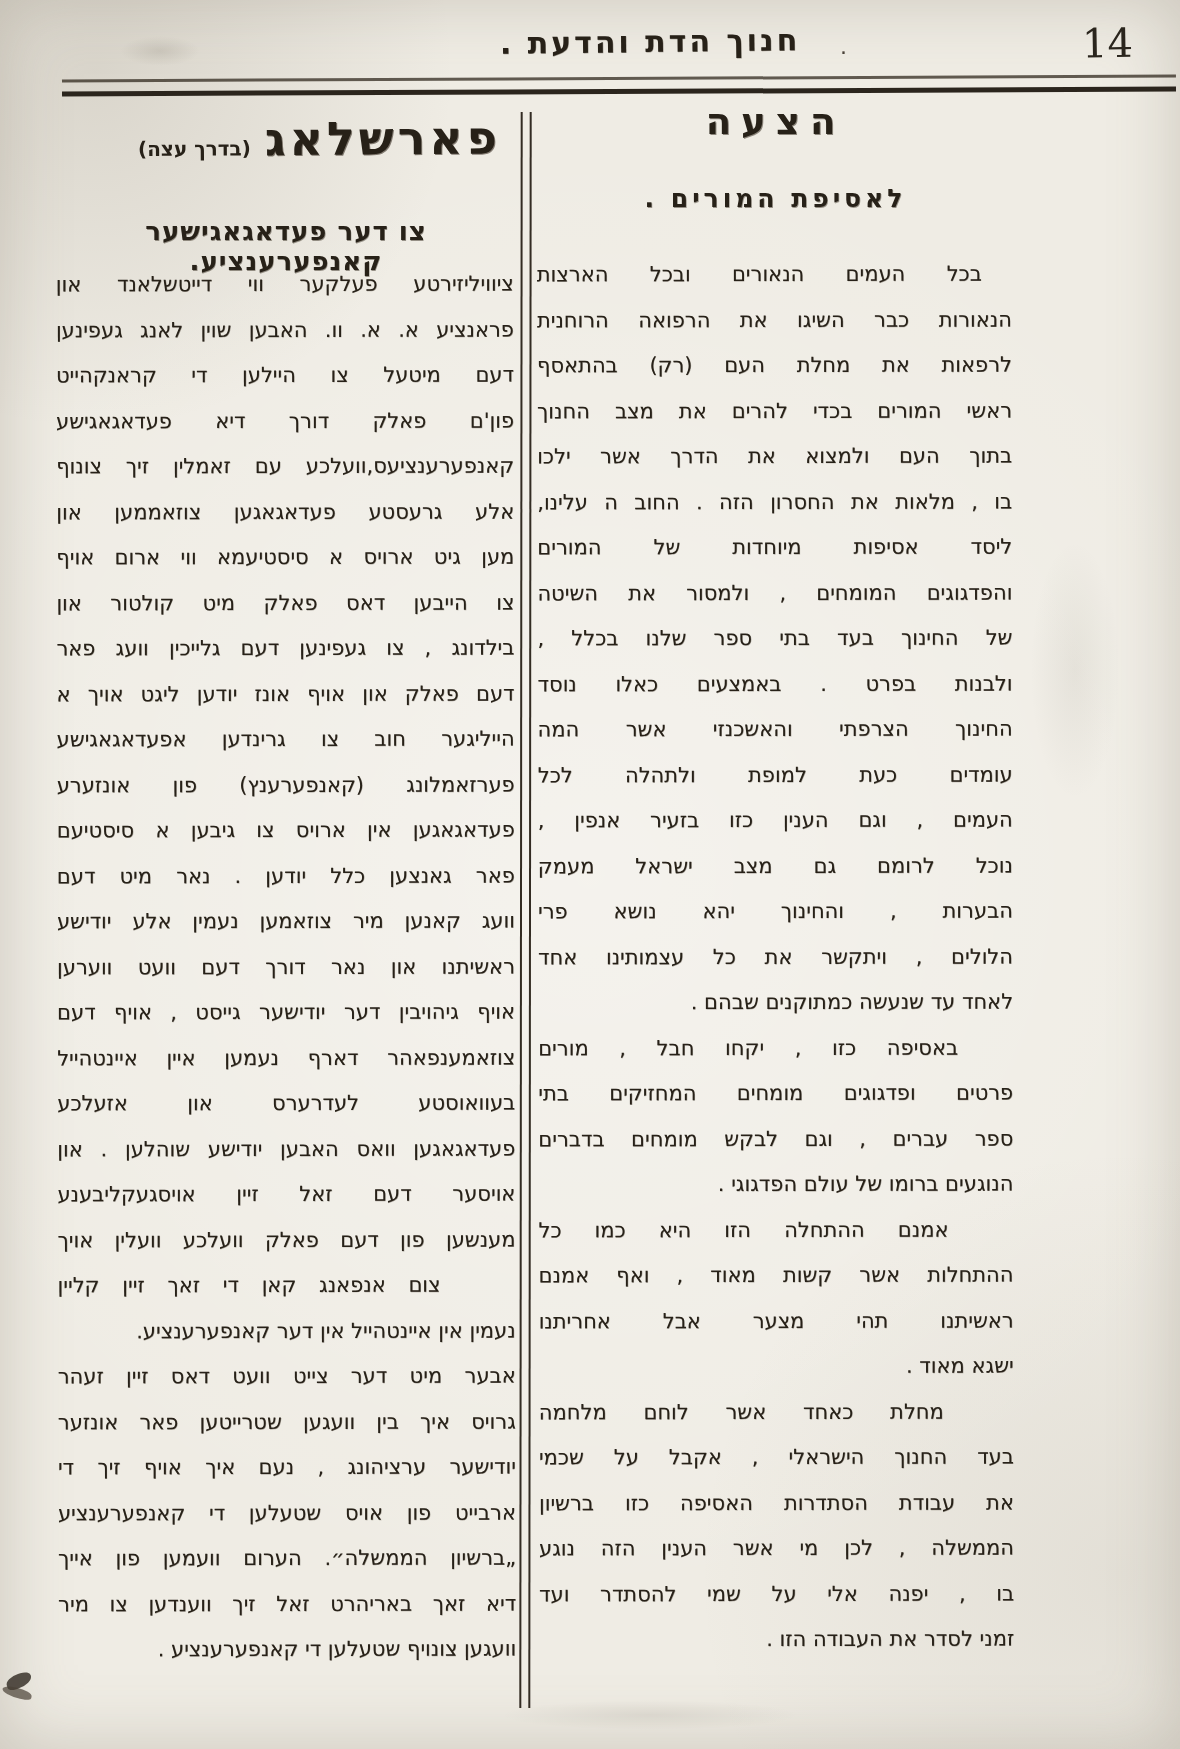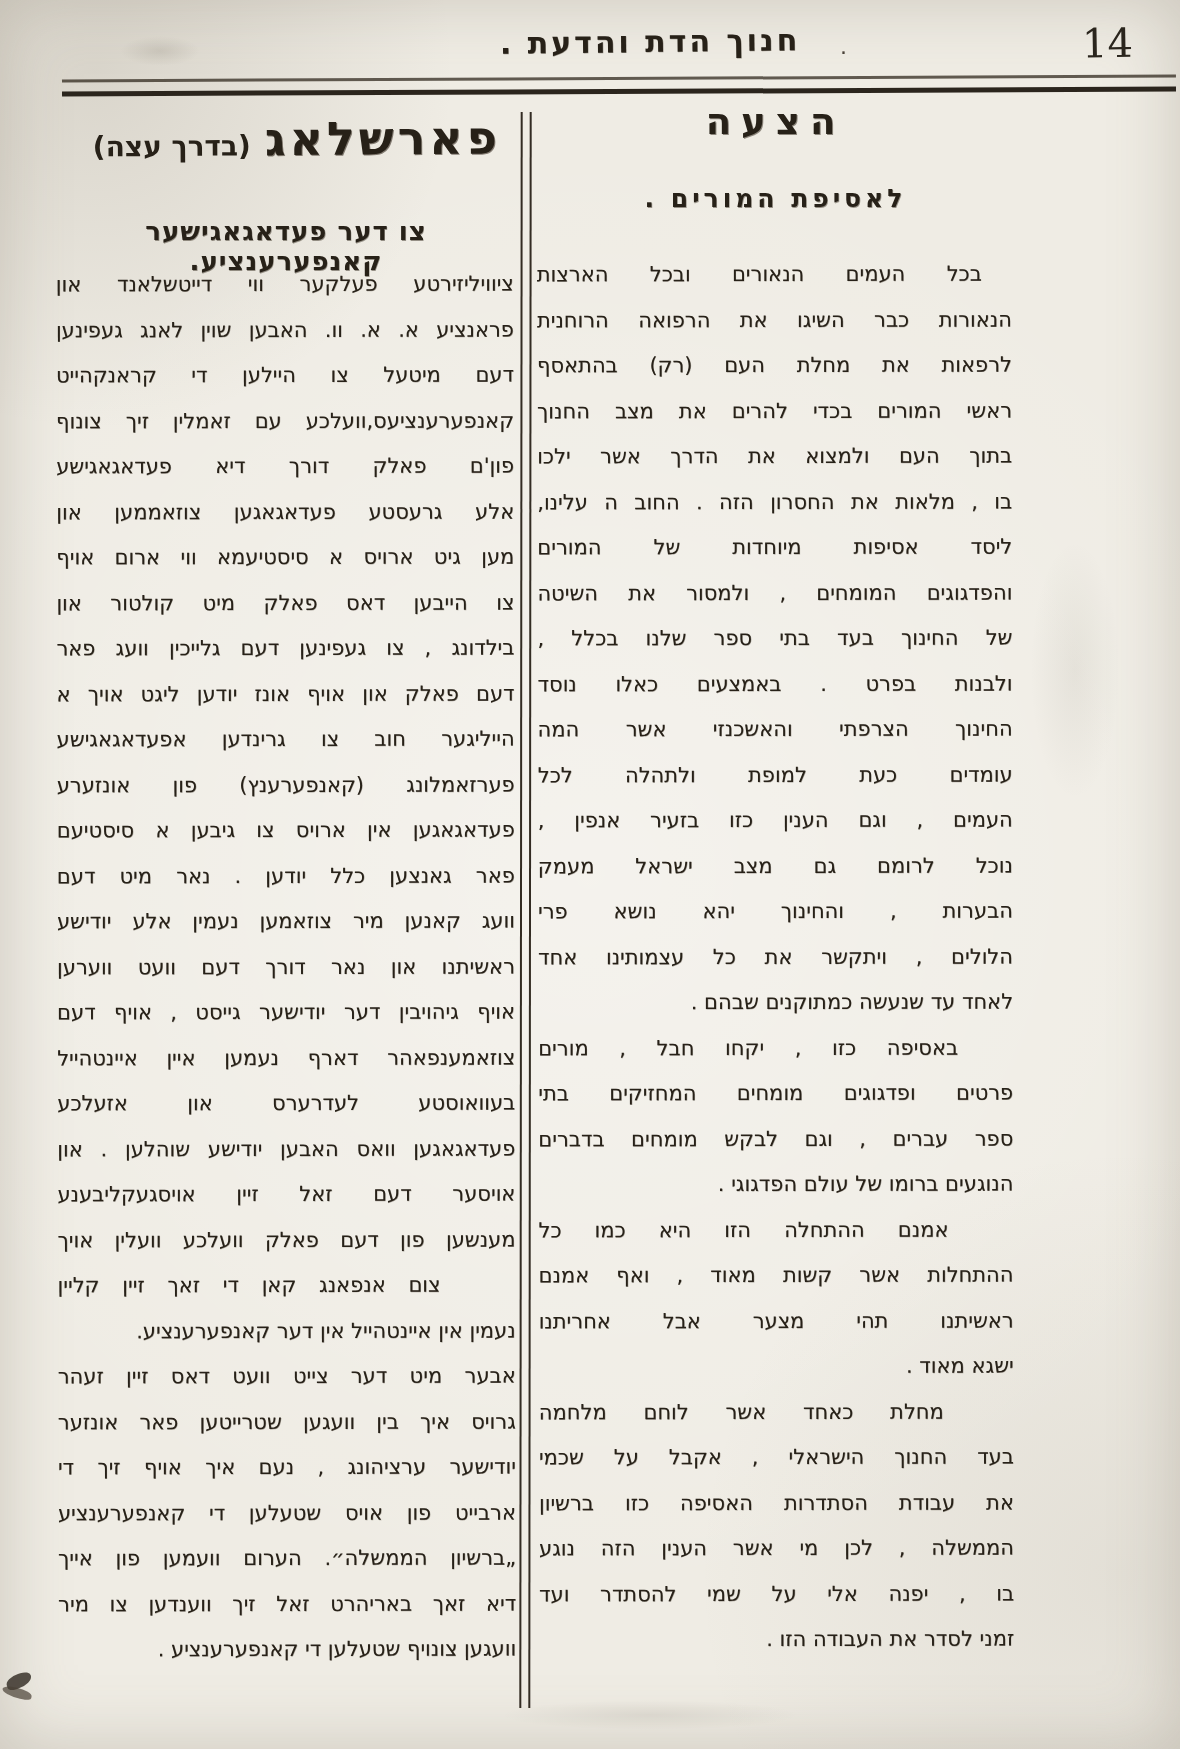--- a/index.html
+++ b/index.html
@@ -71,21 +71,21 @@
   #left-col-title{
     position:absolute;top:112px;left:57px;width:458px;
     direction:rtl;text-align:right;padding-right:14px;box-sizing:border-box;
     transform:rotate(-.4deg);
   }
   #left-col-title .big{
     font-size:46px;font-weight:700;letter-spacing:4px;
     text-shadow:1px 1px 0 rgba(40,30,18,.55);
   }
   #left-col-title .note{
-    font-size:28px;font-weight:700;margin-right:14px;margin-top:40px;
+    font-size:20px;font-weight:700;margin-right:14px;margin-top:40px;
   }
   #left-col-subtitle{
     position:absolute;top:216px;left:57px;width:458px;
     direction:rtl;text-align:center;
     font-size:26px;font-weight:700;letter-spacing:1px;
     text-shadow:.6px .6px 0 rgba(40,30,18,.45);
   }
   #left-col-body{
     position:absolute;top:262px;left:57px;width:458px;
     direction:rtl;font-size:21px;
@@ -169,22 +169,22 @@
     </div>
 
   <div id="left-col-title">
     <span class="big">פארשלאג</span><span class="note">(בדרך עצה)</span>
   </div>
   <div id="left-col-subtitle">צו דער פעדאגאגישער קאנפערענציע.</div>
   <div id="left-col-body">
       <div class="line">ציוויליזירטע פעלקער ווי דייטשלאנד און</div>
       <div class="line">פראנציע א. א. וו. האבען שוין לאנג געפינען</div>
       <div class="line">דעם מיטעל צו היילען די קראנקהייט</div>
+      <div class="line">פון'ם פאלק דורך דיא פעדאגאגישע</div>
       <div class="line">קאנפערענציעס,וועלכע עם זאמלין זיך צונוף</div>
-      <div class="line">פון'ם פאלק דורך דיא פעדאגאגישע</div>
       <div class="line">אלע גרעסטע פעדאגאגען צוזאממען און</div>
       <div class="line">מען גיט ארויס א סיסטיעמא ווי ארום אויף</div>
       <div class="line">צו הייבען דאס פאלק מיט קולטור און</div>
       <div class="line">בילדונג , צו געפינען דעם גלייכין וועג פאר</div>
       <div class="line">דעם פאלק און אויף אונז יודען ליגט אויך א</div>
       <div class="line">הייליגער חוב צו גרינדען אפעדאגאגישע</div>
       <div class="line">פערזאמלונג (קאנפערענץ) פון אונזערע</div>
       <div class="line">פעדאגאגען אין ארויס צו גיבען א סיסטיעם</div>
       <div class="line">פאר גאנצען כלל יודען . נאר מיט דעם</div>
       <div class="line">וועג קאנען מיר צוזאמען נעמין אלע יודישע</div>

